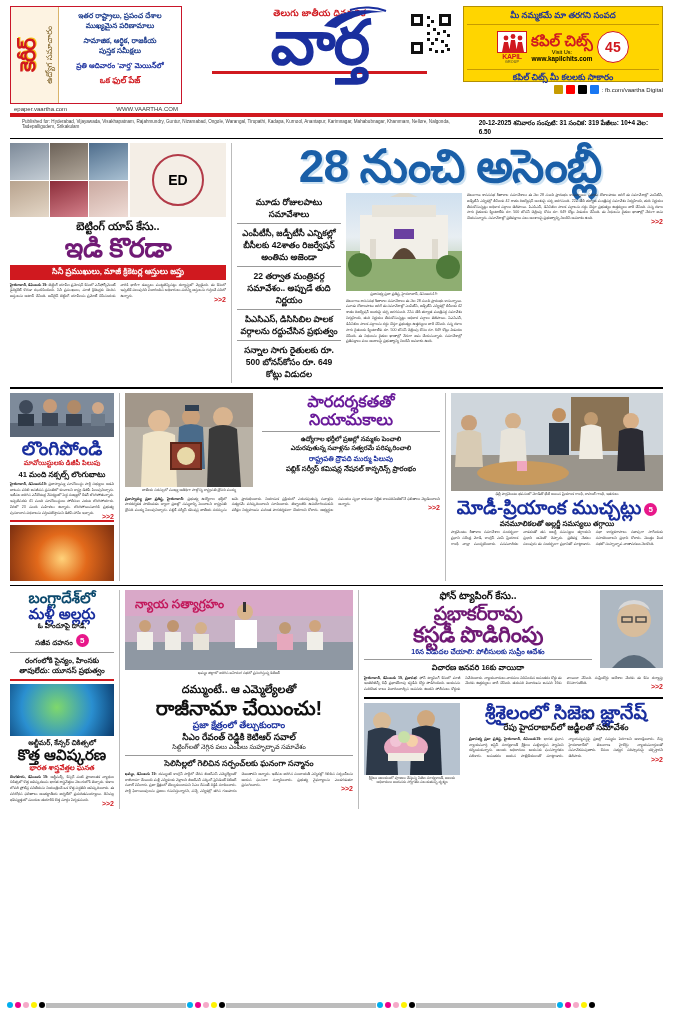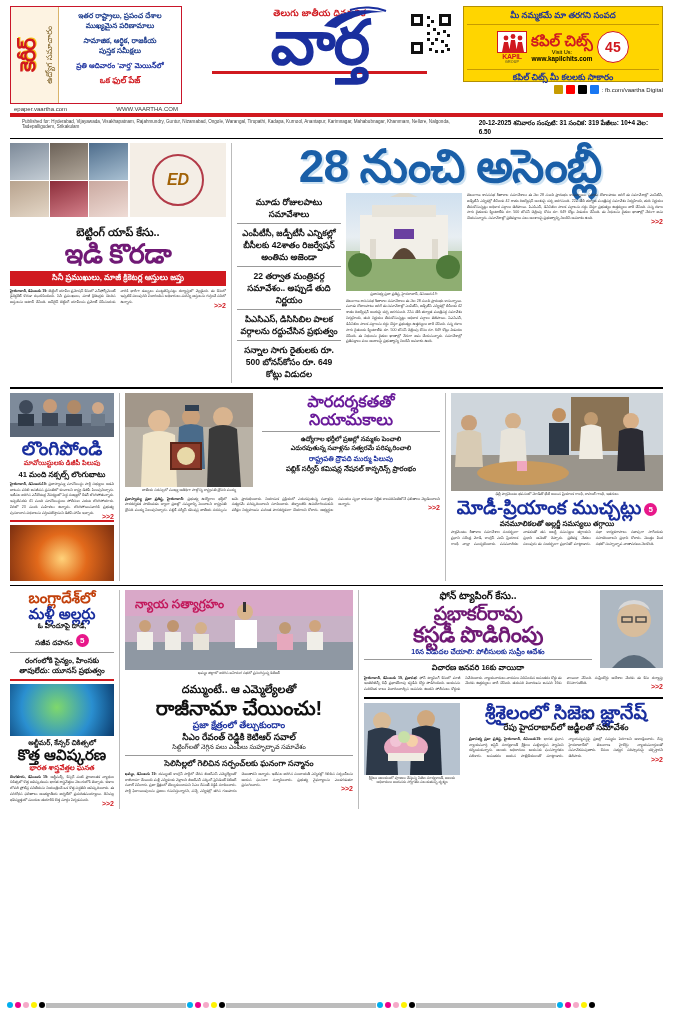--- a/index.html
+++ b/index.html
@@ -111,21 +111,21 @@
   
   .ph-assembly { background:linear-gradient(180deg,#cfe0ef 0%,#e8eef3 45%,#9fb98c 100%); }
   .ph-grid { display:grid; grid-template-columns:repeat(3,1fr); grid-template-rows:repeat(2,1fr); gap:1px; background:#fff;}
   .ph-cell { background:linear-gradient(160deg,#7d8a99,#c3ccd4); }
   .ph-cell:nth-child(2){background:linear-gradient(160deg,#6c6258,#b3a99c);}
   .ph-cell:nth-child(3){background:linear-gradient(160deg,#4e6d8c,#a9c0d2);}
   .ph-cell:nth-child(4){background:linear-gradient(160deg,#b8a38e,#e4d7c7);}
   .ph-cell:nth-child(5){background:linear-gradient(160deg,#8c2d3a,#d5828c);}
   .ph-cell:nth-child(6){background:linear-gradient(160deg,#caa9a0,#efdcd6);}
   .ed-logo { background:#f4eee6; display:flex; align-items:center; justify-content:center; }
-  .ed-seal { width:52px; height:52px; border-radius:50%; border:2px solid #b23a48; color:#a16207; font-size:16px; font-weight:bold; display:flex; align-items:center; justify-content:center; font-style:italic;}
+  .ed-seal { width:52px; height:52px; border-radius:50%; border:2px solid #b23a48; color:#000000; font-size:14px; font-weight:bold; display:flex; align-items:center; justify-content:center; }
   .ph-press { background:linear-gradient(180deg,#5d6f86,#aab7c6); }
   .ph-fire { background:radial-gradient(circle at 50% 60%, #ffd27a 0%, #e2691b 40%, #7a2e10 100%); }
   .ph-virus { background:radial-gradient(circle at 45% 45%, #7fd86b 0%, #2a8fd0 55%, #0b3a6b 100%); }
   .ph-award { background:linear-gradient(180deg,#c9c5bd,#8a8278); }
   .ph-meeting { background:linear-gradient(180deg,#c2ccd6,#8f8b82); }
   .ph-portrait { background:linear-gradient(165deg,#9aa6b2,#d6dce1); }
   .ph-flowers { background:linear-gradient(180deg,#9fb0c2,#d9c0cf); }
   .ph-ktr { background:linear-gradient(180deg,#d4a0c4,#9aa7b4); }
 
   
@@ -253,21 +253,21 @@
             <div class="ph-cell"></div>
             <div class="ph-cell"></div>
             <div class="ph-cell"></div>
             <div class="ph-cell"></div>
             <div class="ph-cell"></div>
           </div>
           <div class="photo ed-logo" style="flex:1;">
             <div class="ed-seal">ED</div>
           </div>
         </div>
-        <div class="kicker" style="margin-top:9px">బెట్టింగ్ యాప్ కేసు..</div>
+        <div class="kicker" style="margin-top:3px">బెట్టింగ్ యాప్ కేసు..</div>
         <div class="hl-red" style="font-size:27px">ఇడి కొరడా</div>
         <div class="subred" style="margin-top:2px">సినీ ప్రముఖులు, మాజీ క్రికెటర్ల ఆస్తులు జప్తు</div>
         <div class="tx colA" style="margin-top:3px">
           <span class="lead">హైదరాబాద్, డిసెంబరు 19:</span>
           <span>బెట్టింగ్ యాప్‌ల ప్రమోషన్ కేసులో ఎన్‌ఫోర్స్‌మెంట్ డైరెక్టరేట్ కొరడా ఝుళిపించింది. సినీ ప్రముఖులు, మాజీ క్రికెటర్లకు చెందిన ఆస్తులను అటాచ్ చేసింది. ఆన్‌లైన్ బెట్టింగ్ యాప్‌లను ప్రమోట్ చేసినందుకు వారికి భారీగా డబ్బులు ముట్టజెప్పినట్లు దర్యాప్తులో వెల్లడైంది. ఈ కేసులో ఇప్పటికే పలువురిని విచారించిన అధికారులు మరిన్ని ఆస్తులను గుర్తించే పనిలో ఉన్నారు.</span>
           <span class="cont">&gt;&gt;2</span>
         </div>
       </div>
 
       <div class="sep-v"></div>
@@ -416,21 +416,21 @@
         </div>
       </div>
     </div>
 
     <div class="hr-b"></div>
 
     <div class="row">
 
       <div style="width:104px">
         <div>
-          <div class="hl-blue" style="font-size:15px; color:#c2410c">బంగ్లాదేశ్‌లో</div>
+          <div class="hl-blue" style="font-size:15px; color:#0c4a6e">బంగ్లాదేశ్‌లో</div>
           <div class="hl-blue" style="font-size:15px; color:#1a2f9e">మళ్లీ అల్లర్లు</div>
           <div class="subline" style="font-size:7px">ఓ హిందూపై దాడి,</div>
           <div style="text-align:center">
             <span class="subline" style="font-size:7px; display:inline">సజీవ దహనం</span><span class="badge5">5</span>
           </div>
           <div class="hr-t"></div>
           <div class="subline" style="font-size:7.4px">రంగంలోకి సైన్యం, హింసకు తావులేదు: యూనస్ ప్రభుత్వం</div>
         </div>
         <div class="hr-r"></div>
         <div>

